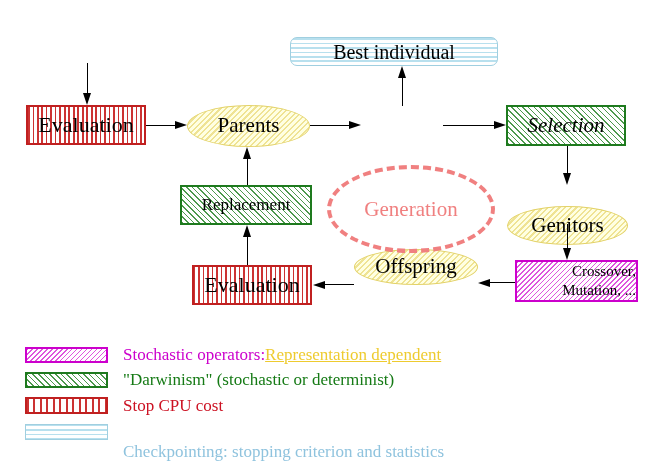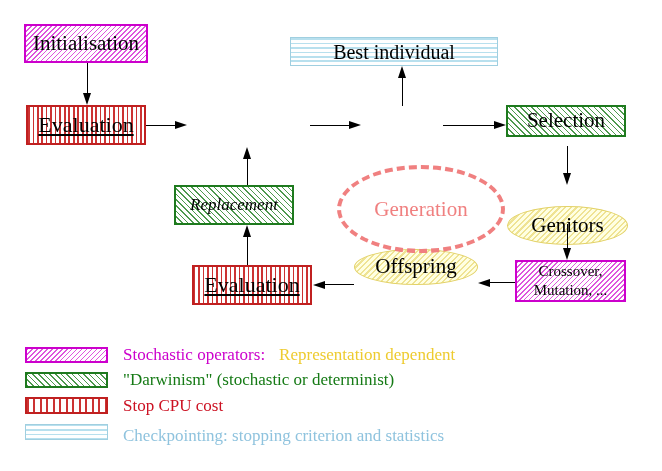--- a/index.html
+++ b/index.html
@@ -32,21 +32,20 @@
   }
   .p-green {
     border: 2px solid var(--green, #1e7a1e);
     background: repeating-linear-gradient(45deg,
       var(--green_hatch, #4d994d) 0 1px, #ffffff 1px 4px);
   }
   .p-red {
     border: 2px solid var(--red, #c02020);
     background: repeating-linear-gradient(90deg,
       var(--red_stripe, #cc3333) 0 1.5px, #ffffff 1.5px 4.5px);
-    text-decoration: underline;
   }
   .p-red-wide {
     border: 2px solid var(--red, #c02020);
     background: repeating-linear-gradient(90deg,
       var(--red_stripe, #cc3333) 0 2px, #ffffff 2px 6.5px);
   }
   .p-cyan {
     border: 1.5px solid var(--cyan_border, #a0cfe0);
     background: repeating-linear-gradient(180deg,
       var(--cyan_stripe, #b8e0ee) 0 1.5px, #ffffff 1.5px 4.5px);
@@ -79,70 +78,70 @@
   .ah { position: absolute; width: 0; height: 0; }
   .ah-up    { border-left: 4px solid transparent; border-right: 4px solid transparent; border-bottom: 12px solid #000; }
   .ah-down  { border-left: 4px solid transparent; border-right: 4px solid transparent; border-top: 12px solid #000; }
   .ah-left  { border-top: 4px solid transparent; border-bottom: 4px solid transparent; border-right: 12px solid #000; }
   .ah-right { border-top: 4px solid transparent; border-bottom: 4px solid transparent; border-left: 12px solid #000; }
 
   
   .legend-swatch { position: absolute; left: 25px; width: 83px; height: 16px; box-sizing: border-box; }
   .legend-text { position: absolute; left: 123px; font-size: 17px; white-space: nowrap; line-height: 18px; }
   .t-magenta { color: var(--magenta, #cc00cc); }
-  .t-gold    { color: var(--gold_text, #eecb2f); margin-left: 14px; }
+  .t-gold    { color: var(--gold_text, #eecb2f); margin-left: 0; text-decoration: underline; }
   .t-green   { color: var(--green_text, #157a15); }
   .t-red     { color: var(--red_text, #cc1122); }
   .t-cyan    { color: var(--cyan_text, #8fc3de); }
 </style>
 </head>
 <body>
 
 <div class="canvas">
 
-  <div class="node p-magenta fs21" style="left:24px; top:24px; width:124px; height:39px;">
-    <span>Initialisation</span>
-  </div>
 
   <div class="node p-red fs22" style="left:26px; top:105px; width:120px; height:40px;">
     <span>Evaluation</span>
   </div>
 
+  <div class="node ellipse p-yellow fs21" style="left:187px; top:105px; width:123px; height:42px;">
+    <span>Parents</span>
+  </div>
 
-  <div class="node p-cyan fs20" style="left:290px; top:37px; width:208px; height:29px;">
+  <div class="node p-cyan fs20" style="left:290px; top:37px; width:208px; height:29px;border-radius:7px;">
     <span>Best individual</span>
   </div>
 
 
-  <div class="node p-green fs21" style="left:506px; top:105px; width:120px; height:32px;">
+  <div class="node p-green fs21" style="left:506px; top:105px; width:120px; height:41px;font-style:italic;">
     <span>Selection</span>
   </div>
 
   <div class="node ellipse p-yellow fs21" style="left:507px; top:185px; width:121px; height:39px;margin-top:21px;">
     <span>Genitors</span>
   </div>
 
-  <div class="node p-magenta fs15" style="left:515px; top:260px; width:111px; height:42px;">
+  <div class="node p-magenta fs15" style="left:515px; top:260px; width:123px; height:42px;align-items:flex-end;">
     <span>Crossover,</span>
     <span>Mutation, ...</span>
   </div>
 
   <div class="node ellipse p-yellow fs21" style="left:354px; top:249px; width:124px; height:36px;text-align:center;">
     <span>Offspring</span>
   </div>
 
   <div class="node p-red fs22" style="left:192px; top:265px; width:120px; height:40px;">
     <span>Evaluation</span>
   </div>
 
-  <div class="node p-green fs17" style="left:174px; top:185px; width:120px; height:40px;font-style:italic;">
+  <div class="node p-green fs17" style="left:180px; top:185px; width:132px; height:40px;">
     <span>Replacement</span>
   </div>
 
-  <div class="dashed-ellipse" style="left:337px; top:165px; width:168px; height:88px;">
+  <div class="dashed-ellipse" style="left:327px; top:165px; width:168px; height:88px;">
     <span class="generation-label">Generation</span>
   </div>
 
   <div class="line" style="left:87px; top:63px; width:1px; height:31px;"></div>
   <div class="ah ah-down" style="left:83px; top:93px;"></div>
 
   <div class="line" style="left:146px; top:125px; width:30px; height:1px;"></div>
   <div class="ah ah-right" style="left:175px; top:121px;"></div>
 
   <div class="line" style="left:310px; top:125px; width:40px; height:1px;"></div>
@@ -182,18 +181,18 @@
     <div class="legend-text" style="top:371px;">
       <span class="t-green">"Darwinism" (stochastic or determinist)</span>
     </div>
 
     <div class="legend-swatch p-red-wide" style="top:397px; height:17px;"></div>
     <div class="legend-text" style="top:397px;">
       <span class="t-red">Stop CPU cost</span>
     </div>
 
     <div class="legend-swatch p-cyan" style="top:424px;"></div>
-    <div class="legend-text" style="top:427px;">
+    <div class="legend-text" style="top:443px;">
       <span class="t-cyan">Checkpointing: stopping criterion and statistics</span>
     </div>
   </div>
 
 </div>
 
 </body></html>

